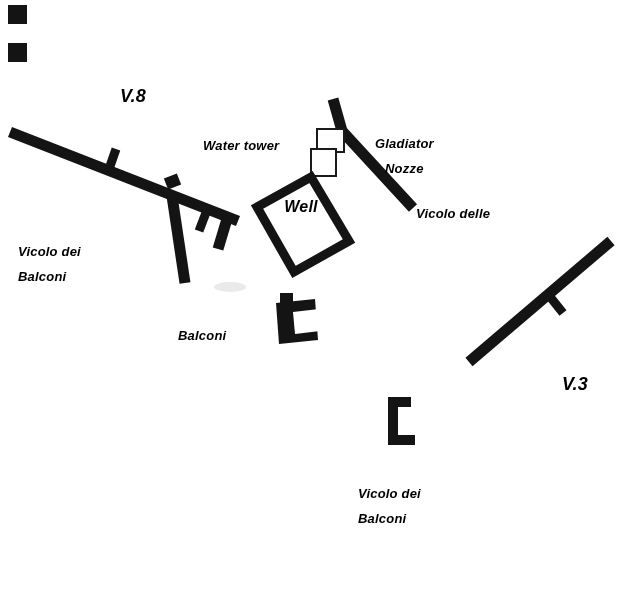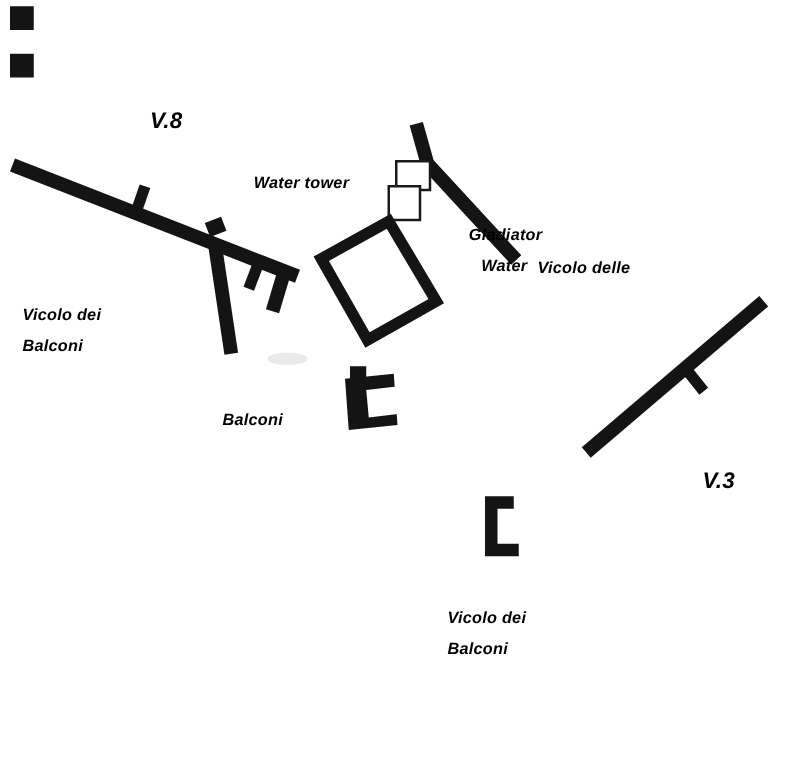--- a/index.html
+++ b/index.html
@@ -61,34 +61,35 @@
     <polygon points="276,303 315,299 318,340 279,344" fill="#141414"></polygon>
     <polygon points="293,312 319,309 320,331 295,334" fill="#ffffff"></polygon>
 
     <polyline points="411,402 393,402 393,440 415,440" fill="none" stroke-width="10" stroke="#141414"></polyline>
   </svg>
 
   <div class="lbl lbl-v8" style="left:120px; top:84px;">V.8</div>
 
   <div class="lbl" style="left:203px; top:133px;">Water tower</div>
 
-  <div class="lbl lbl-gladiator" style="left:375px; top:131px;margin-top:44px;">
+  <div class="lbl lbl-gladiator" style="left:375px; top:131px;">
     <span class="line">Gladiator</span>
-    <span class="line">Water</span>
+    <span class="line">Nozze</span>
   </div>
 
   <div class="lbl lbl-well" style="left:262px; top:195px;">
+    <span class="line">Well</span>
   </div>
 
   <div class="lbl" style="left:18px; top:239px;">
     <span class="line">Vicolo dei</span>
     <span class="line">Balconi</span>
   </div>
 
-  <div class="lbl" style="left:430px; top:201px;">
+  <div class="lbl" style="left:416px; top:201px;">
     <span class="line">Vicolo delle</span>
   </div>
 
   <div class="lbl" style="left:178px; top:323px;">Balconi</div>
 
   <div class="lbl lbl-v3" style="left:562px; top:372px;">V.3</div>
 
   <div class="lbl" style="left:358px; top:481px;">
     <span class="line">Vicolo dei</span>
     <span class="line">Balconi</span>

